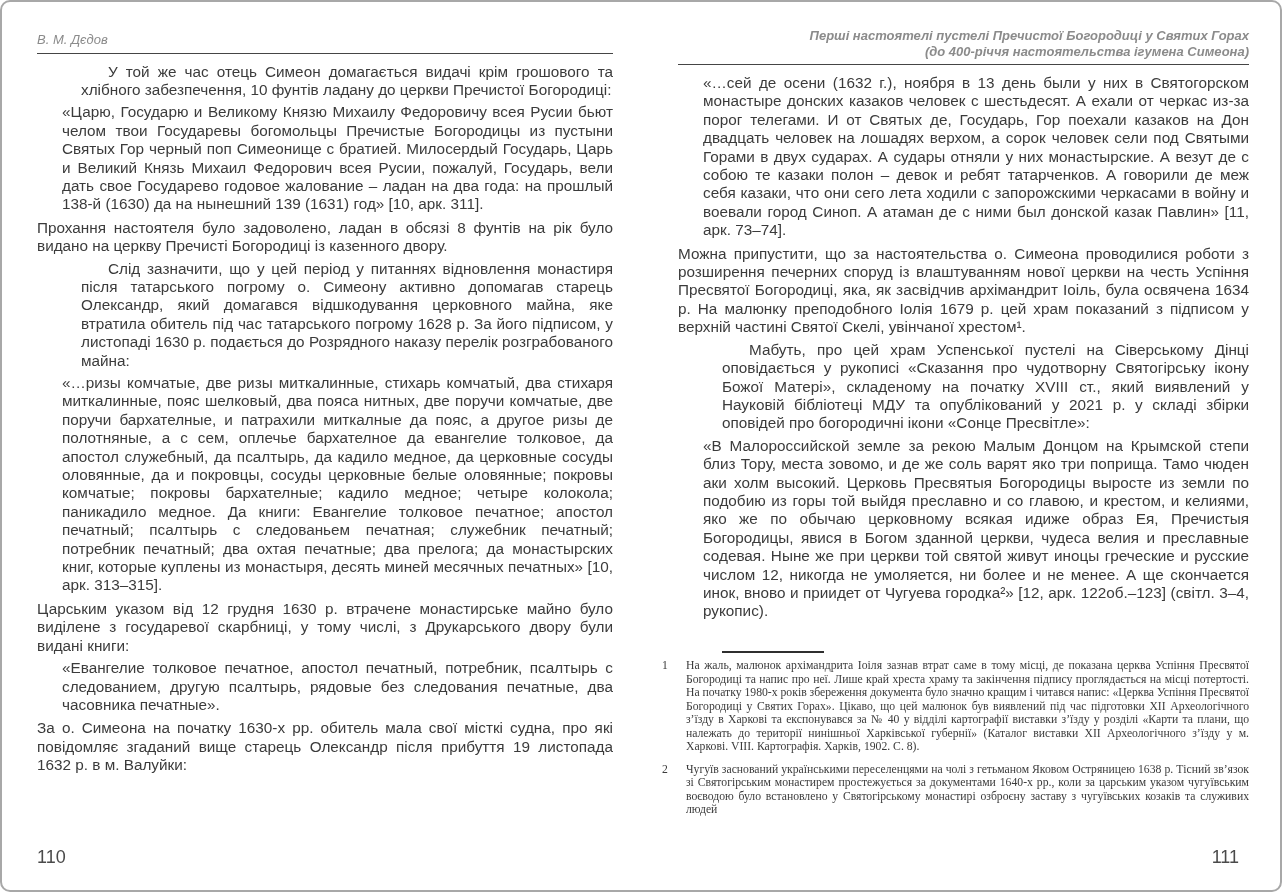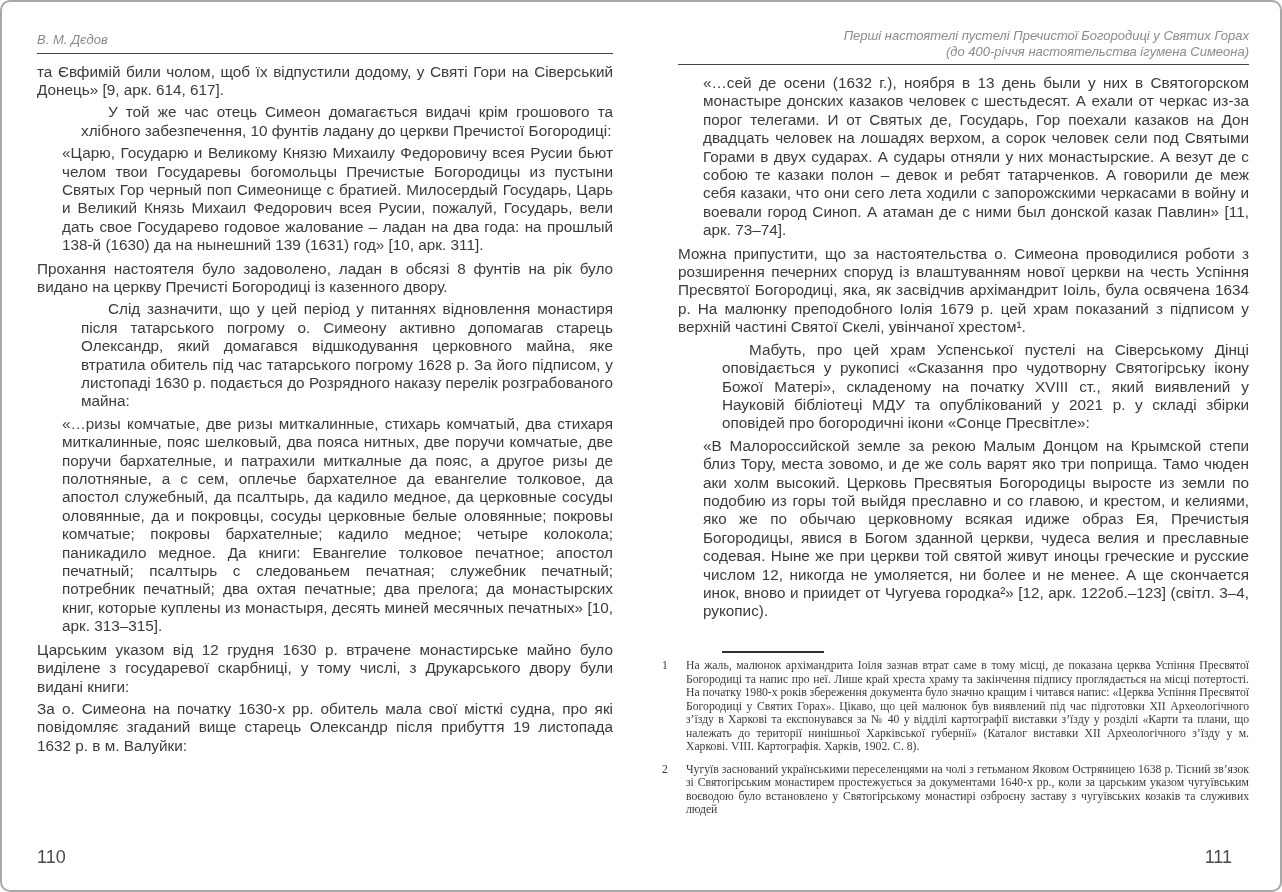--- a/index.html
+++ b/index.html
@@ -26,21 +26,21 @@
   .page-right{padding:26px 31px 0 37px;}
 
   .running-head{
     font-style:italic;
     font-size:13px;
     line-height:15.5px;
     color:#8b8b8b;
     padding-bottom:5px;
     border-bottom:1.5px solid #454545;
   }
-  .running-head.right{text-align:right;}
+  .running-head.right{text-align:right;font-weight:bold;}
 
   .body-text{
     margin-top:9px;
     font-size:15.3px;
     line-height:18.4px;
     text-align:justify;
   }
   .body-text p{margin:0 0 4px 0;}
   p.indent{text-indent:27px;margin-left:44px;}
   p.quote{
@@ -73,39 +73,39 @@
   }
   .footnote .fn-text{flex:1;}
 
   .page-number{
     position:absolute;
     bottom:22px;
     font-size:18px;
     color:#4a4a4a;
   }
   .page-number.left{left:35px;}
-  .page-number.right{right:48px;}
+  .page-number.right{right:41px;}
 </style>
 </head>
 <body>
 
 <div class="canvas">
 
   <div class="page page-left">
     <div class="running-head">
       <span>В. М. Дєдов</span>
     </div>
     <div class="body-text">
-      <p>та Євфимій били чолом, щоб їх відпустили додому, у Святі Гори на Сіверський Донець» [9, арк. 614, 617].</p>
       <p class="indent">У той же час отець Симеон домагається видачі крім грошового та хлібного забезпечення, 10 фунтів ладану до церкви Пречистої Богородиці:</p>
       <p class="quote">«Царю, Государю и Великому Князю Михаилу Федоровичу всея Русии бьют челом твои Государевы богомольцы Пречистые Богородицы из пустыни Святых Гор черный поп Симеонище с братией. Милосердый Государь, Царь и Великий Князь Михаил Федорович всея Русии, пожалуй, Государь, вели дать свое Государево годовое жалование – ладан на два года: на прошлый 138-й (1630) да на нынешний 139 (1631) год» [10, арк. 311].</p>
       <p>Прохання настоятеля було задоволено, ладан в обсязі 8 фунтів на рік було видано на церкву Пречисті Богородиці із казенного двору.</p>
       <p class="indent">Слід зазначити, що у цей період у питаннях відновлення монастиря після татарського погрому о. Симеону активно допомагав старець Олександр, який домагався відшкодування церковного майна, яке втратила обитель під час татарського погрому 1628 р. За його підписом, у листопаді 1630 р. подається до Розрядного наказу перелік розграбованого майна:</p>
       <p class="quote">«…ризы комчатые, две ризы миткалинные, стихарь комчатый, два стихаря миткалинные, пояс шелковый, два пояса нитных, две поручи комчатые, две поручи бархателные, и патрахили миткалные да пояс, а другое ризы де полотняные, а с сем, оплечье бархателное да евангелие толковое, да апостол служебный, да псалтырь, да кадило медное, да церковные сосуды оловянные, да и покровцы, сосуды церковные белые оловянные; покровы комчатые; покровы бархателные; кадило медное; четыре колокола; паникадило медное. Да книги: Евангелие толковое печатное; апостол печатный; псалтырь с следованьем печатная; служебник печатный; потребник печатный; два охтая печатные; два прелога; да монастырских книг, которые куплены из монастыря, десять миней месячных печатных» [10, арк. 313–315].</p>
       <p>Царським указом від 12 грудня 1630 р. втрачене монастирське майно було виділене з государевої скарбниці, у тому числі, з Друкарського двору були видані книги:</p>
+      <p class="quote">«Евангелие толковое печатное, апостол печатный, потребник, псалтырь с следованием, другую псалтырь, рядовые без следования печатные, два часовника печатные».</p>
       <p>За о. Симеона на початку 1630-х рр. обитель мала свої місткі судна, про які повідомляє згаданий вище старець Олександр після прибуття 19 листопада 1632 р. в м. Валуйки:</p>
     </div>
     <div class="page-number left">110</div>
   </div>
 
   <div class="page page-right">
     <div class="running-head right">
       <div>Перші настоятелі пустелі Пречистої Богородиці у Святих Горах</div>
       <div>(до 400-річчя настоятельства ігумена Симеона)</div>
     </div>

